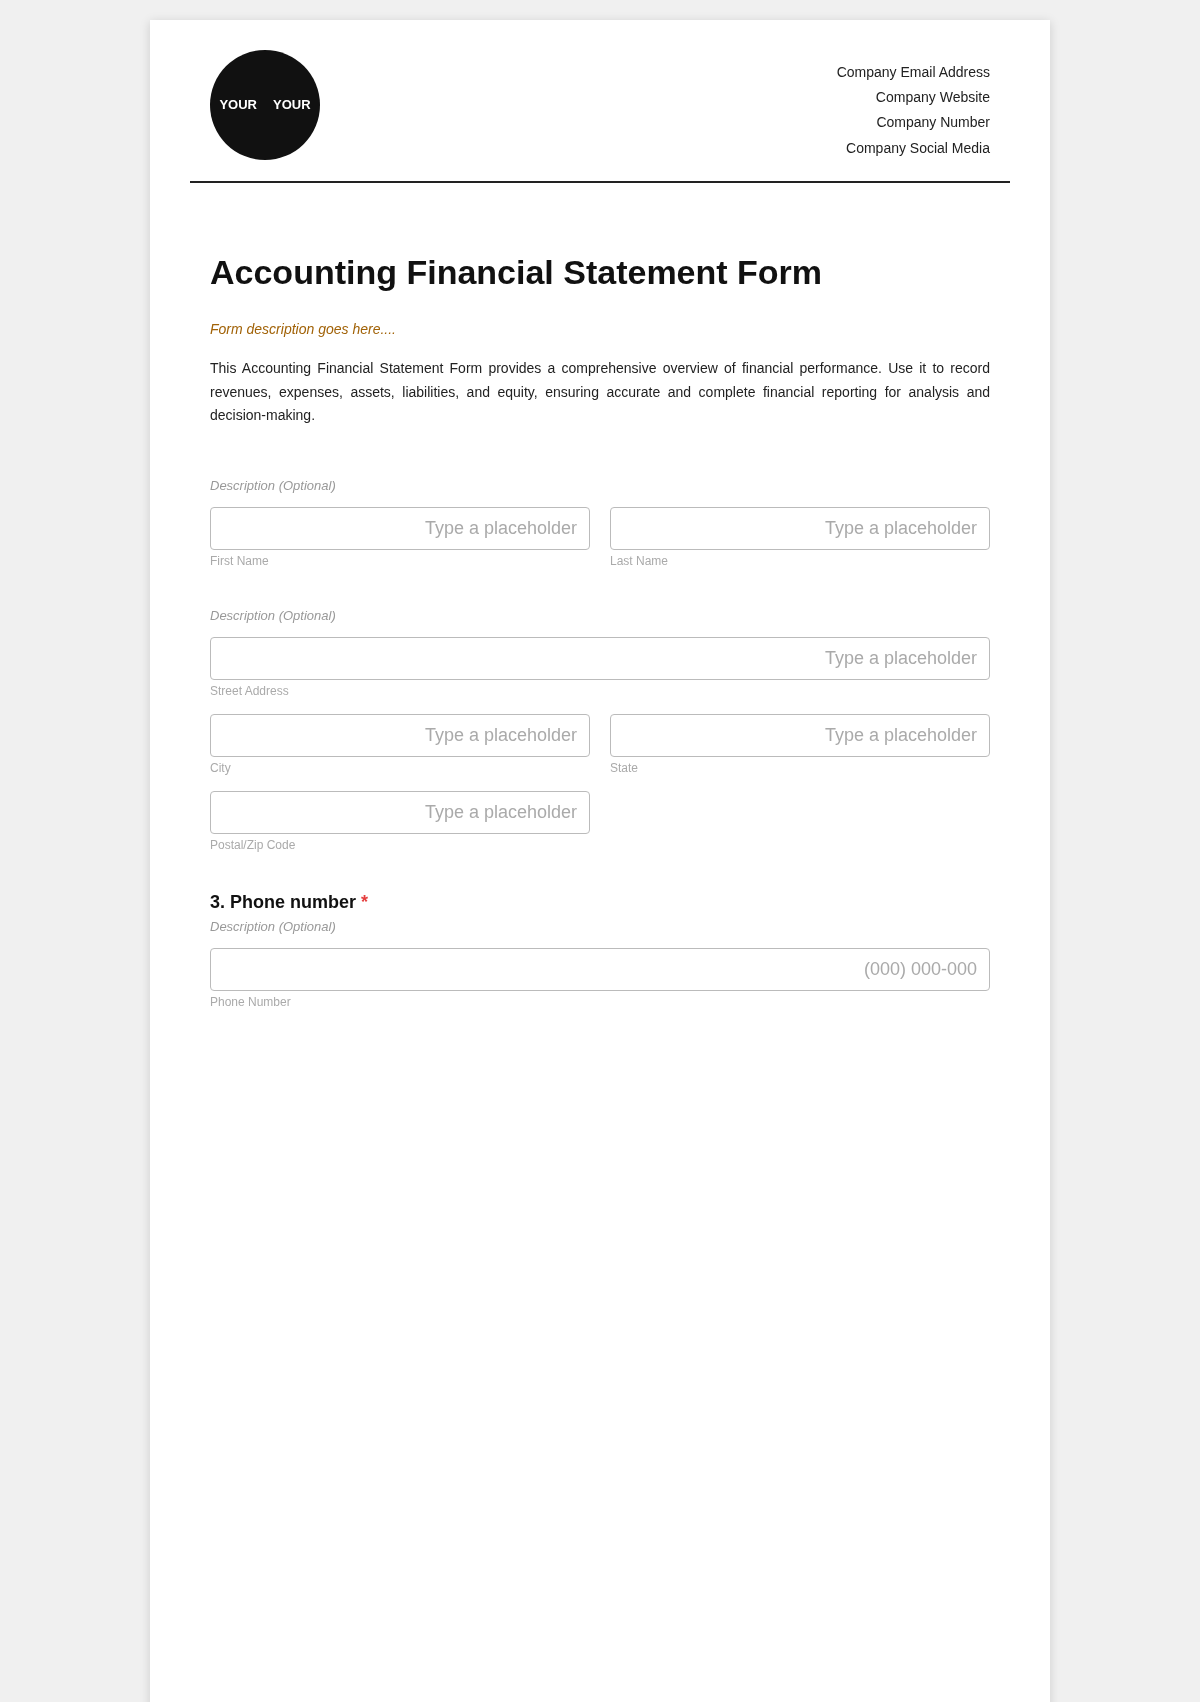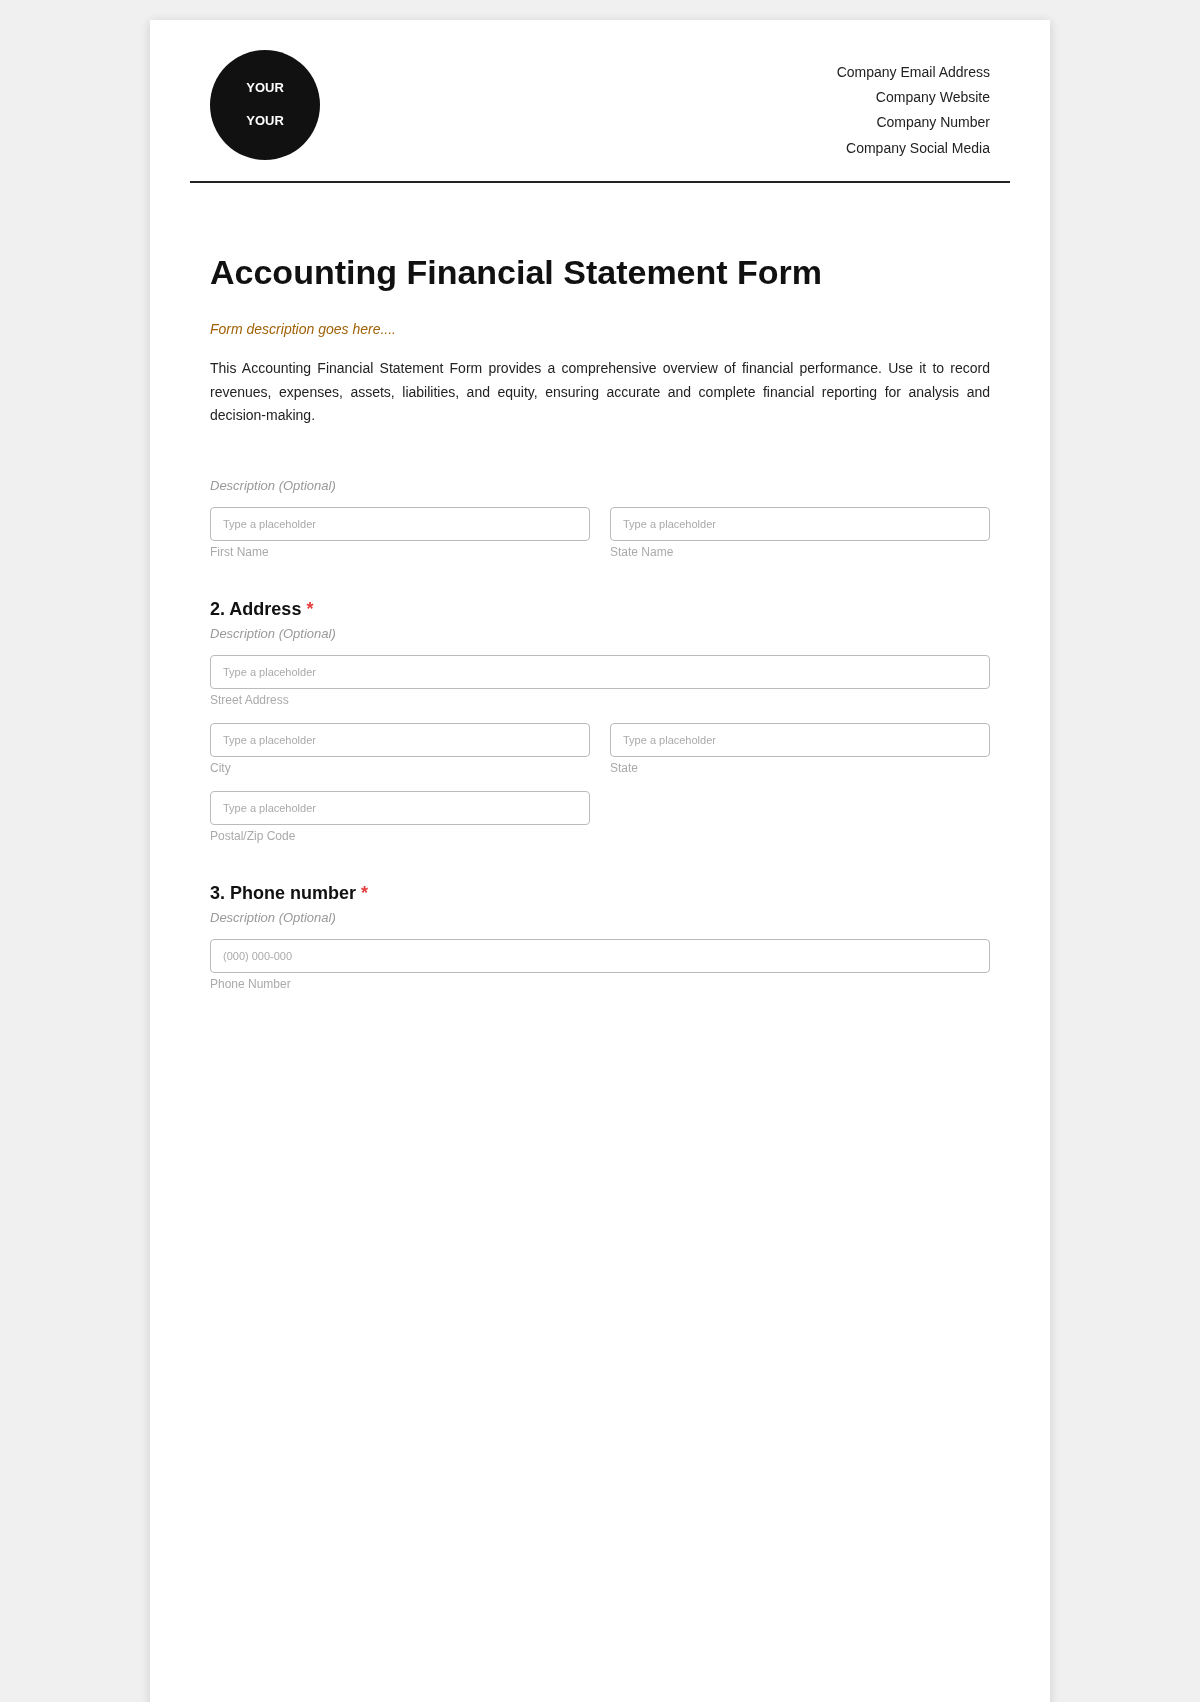--- a/index.html
+++ b/index.html
@@ -31,21 +31,21 @@
       align-items: flex-start;
       padding: 30px 60px 20px 60px;
     }
 
     .logo-circle {
       width: 110px;
       height: 110px;
       background: #111111;
       border-radius: 50%;
       display: flex;
-      flex-direction: column;
+      flex-direction: row;
       align-items: center;
       justify-content: center;
       color: #ffffff;
       font-size: 13px;
       font-weight: bold;
       text-align: center;
       line-height: 1.3;
       flex-shrink: 0;
       gap: 16px;
     }
@@ -129,25 +129,26 @@
     }
 
     .field-col.half {
       flex: 0 0 calc(50% - 10px);
     }
 
     .field-input {
       border: none;
       border-bottom: 1.5px solid #bbb;
       padding: 10px 12px;
-      font-size: 11px;
+      font-size: 18px;
       color: #000000;
       background: transparent;
       outline: none;
       width: 100%;
+      text-align: right;
     }
 
     .field-input::placeholder {
       color: #aaa;
     }
 
     .field-label-sub {
       font-size: 12px;
       color: #aaa;
       margin-top: 4px;
@@ -198,29 +199,26 @@
 
     <div class="form-section">
       <div class="section-desc">Description (Optional)</div>
       <div class="field-row">
         <div class="field-col">
           <input class="field-input input-bordered" type="text" placeholder="Type a placeholder" style="">
           <span class="field-label-sub">First Name</span>
         </div>
         <div class="field-col">
           <input class="field-input input-bordered" type="text" placeholder="Type a placeholder" style="">
-          <span class="field-label-sub">State Name</span>
+          <span class="field-label-sub">Last Name</span>
         </div>
       </div>
     </div>
 
     <div class="form-section">
-      <div class="section-title">
-        <span>2</span>. <span>Address</span> <span class="required-star">*</span>
-      </div>
       <div class="section-desc">Description (Optional)</div>
 
       <div class="field-full">
         <input class="field-input input-bordered" type="text" placeholder="Type a placeholder" style="">
         <span class="field-label-sub">Street Address</span>
       </div>
 
       <div class="field-row" style="margin-top:16px;">
         <div class="field-col">
           <input class="field-input input-bordered" type="text" placeholder="Type a placeholder" style="">

